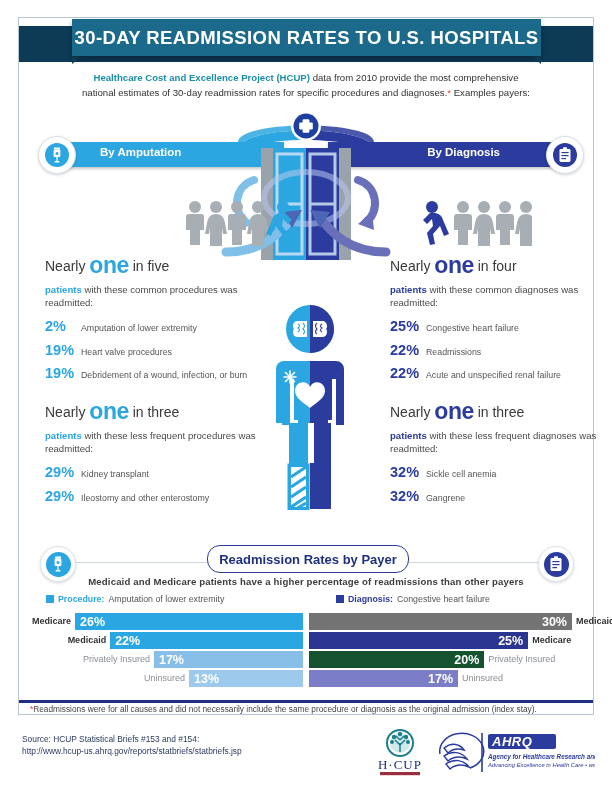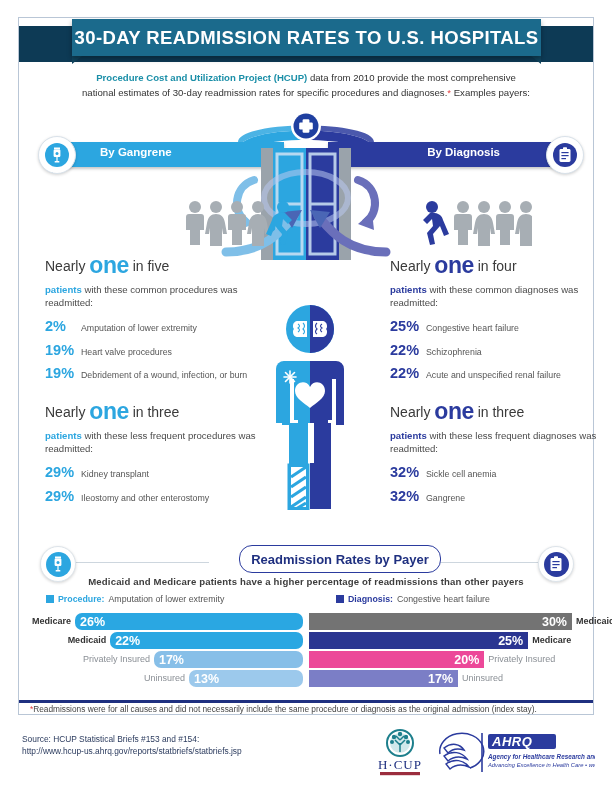--- a/index.html
+++ b/index.html
@@ -102,21 +102,21 @@
   
   .body-fig{position:absolute;left:262px;top:305px;width:96px;height:205px;}
 
   
   .sec-line{position:absolute;top:562px;height:1px;background:#cdd6de;}
   .sec-line.l{left:75px;width:134px;}
   .sec-line.r{left:404px;width:134px;}
   .sec-pill{
     position:absolute;left:207px;top:545px;width:200px;height:26px;
     border:1.6px solid #2b3b9e;border-radius:13px;background:#fff;
-    display:flex;align-items:center;justify-content:center;margin-left:32px;
+    display:flex;align-items:center;justify-content:center;
   }
   .sec-pill .t{color:#1f3080;font-size:13px;font-weight:bold;white-space:nowrap;}
   .sbadge{
     position:absolute;top:546px;width:34px;height:34px;border-radius:50%;
     background:#fff;border:1.5px solid #dde4ea;
     display:flex;align-items:center;justify-content:center;
     box-shadow:0 1px 3px rgba(0,0,0,.16);
   }
   .sbadge.l{left:40px;}
   .sbadge.r{left:538px;}
@@ -135,21 +135,21 @@
   .legend.l .sw{background:#2ca6e0;}
   .legend.r .sw{background:#2b3b9e;}
   .legend .k{font-weight:bold;}
   .legend.l .k{color:#2ca6e0;}
   .legend.r .k{color:#2b3b9e;}
 
   
   .chart{position:absolute;left:30px;top:613px;width:552px;height:74px;}
   .brow{position:relative;height:17px;margin-bottom:2px;}
   .bar{position:absolute;top:0;height:17px;display:flex;align-items:center;}
-  .bar.lft{justify-content:flex-start;border-radius:7px;}
+  .bar.lft{justify-content:flex-start;}
   .bar.rgt{justify-content:flex-end;}
   .bar .v{font-size:12.5px;font-weight:bold;color:#fff;padding:0 5px;}
   .blabel{position:absolute;top:3px;font-size:9px;white-space:nowrap;}
   .blabel.lft{text-align:right;}
 
   
   .fnote-rule{position:absolute;left:19px;top:700px;width:574px;height:3px;background:#1f3080;}
   .fnote{
     position:absolute;left:30px;top:704px;width:552px;
     font-size:8.3px;color:#444;
@@ -171,27 +171,27 @@
   <div class="frame"></div>
 
   <div class="hdr-band"></div>
   <div class="notch l"></div>
   <div class="notch r"></div>
   <div class="hdr-plate">
     <span class="t">30-DAY READMISSION RATES TO U.S. HOSPITALS</span>
   </div>
 
   <div class="intro">
-    <b class="teal">Procedure Cost and Utilization Project (HCUP)</b><span> data from 2010 provide the most comprehensive</span><br>
+    <b class="teal">Healthcare Cost and Excellence Project (HCUP)</b><span> data from 2010 provide the most comprehensive</span><br>
     <span>national estimates of 30-day readmission rates for specific procedures and diagnoses.</span><span class="ast">*</span><span> Examples payers:</span>
   </div>
 
   <div class="ribbon left">
     <span class="tail"></span>
-    <span class="lbl">By Gangrene</span>
+    <span class="lbl">By Amputation</span>
   </div>
   <div class="ribbon right">
     <span class="tail"></span>
     <span class="lbl">By Diagnosis</span>
   </div>
 
   <div class="rbadge left">
     <span class="ic">
       <svg width="16" height="18" viewBox="0 0 16 18" aria-hidden="true">
         <rect x="5" y="1.5" width="6" height="2" fill="#fff"></rect>
@@ -366,21 +366,21 @@
     </p>
     <p class="sub">
       <span class="hl">patients</span><span> with these common diagnoses was readmitted:</span>
     </p>
     <div class="stat">
       <span class="pct">25%</span>
       <span class="txt">Congestive heart failure</span>
     </div>
     <div class="stat">
       <span class="pct">22%</span>
-      <span class="txt">Schizophrenia</span>
+      <span class="txt">Readmissions</span>
     </div>
     <div class="stat">
       <span class="pct">22%</span>
       <span class="txt">Acute and unspecified renal failure</span>
     </div>
   </div>
 
   <div class="blk r2">
     <p class="nearly">
       <span>Nearly</span>
@@ -516,21 +516,21 @@
         <div class="bar rgt" style="left: 279px; width: 219.167px; background: rgb(42, 53, 145);">
           <span class="v">25%</span>
         </div>
         <div class="blabel" style="left: 502.167px; color: rgb(51, 51, 51); font-weight: bold;">Medicare</div>
       </div>
       <div class="brow">
         <div class="bar lft" style="left: 123.967px; width: 149.033px; background: rgb(135, 191, 232);">
           <span class="v">17%</span>
         </div>
         <div class="blabel lft" style="right: 432.033px; color: rgb(138, 143, 149); font-weight: normal;">Privately Insured</div>
-        <div class="bar rgt" style="left: 279px; width: 175.333px; background: #ec4899;">
+        <div class="bar rgt" style="left: 279px; width: 175.333px; background: #14532d;">
           <span class="v">20%</span>
         </div>
         <div class="blabel" style="left: 458.333px; color: rgb(138, 143, 149); font-weight: normal;">Privately Insured</div>
       </div>
       <div class="brow">
         <div class="bar lft" style="left: 159.033px; width: 113.967px; background: rgb(156, 201, 236);">
           <span class="v">13%</span>
         </div>
         <div class="blabel lft" style="right: 396.967px; color: rgb(138, 143, 149); font-weight: normal;">Uninsured</div>
         <div class="bar rgt" style="left: 279px; width: 149.033px; background: rgb(123, 126, 198);">

